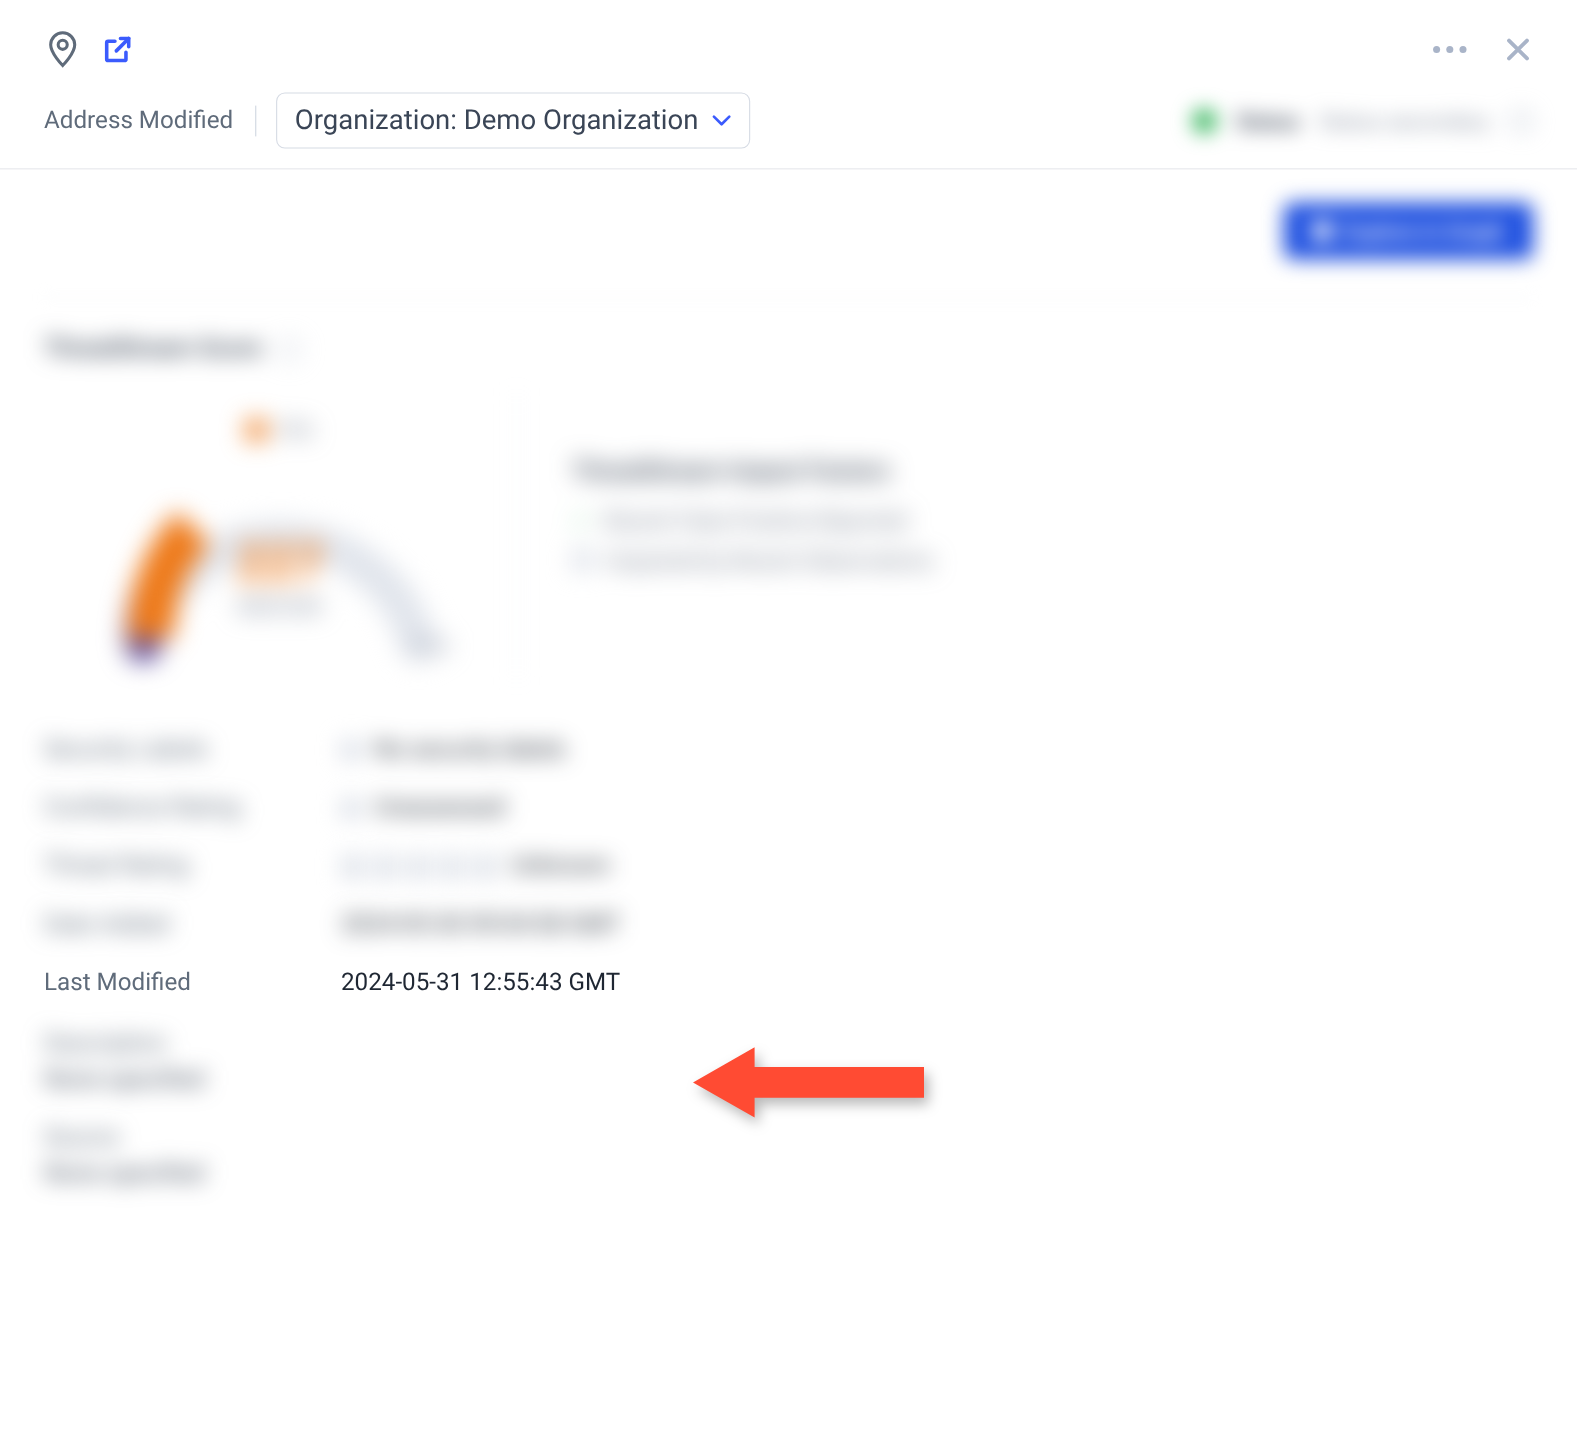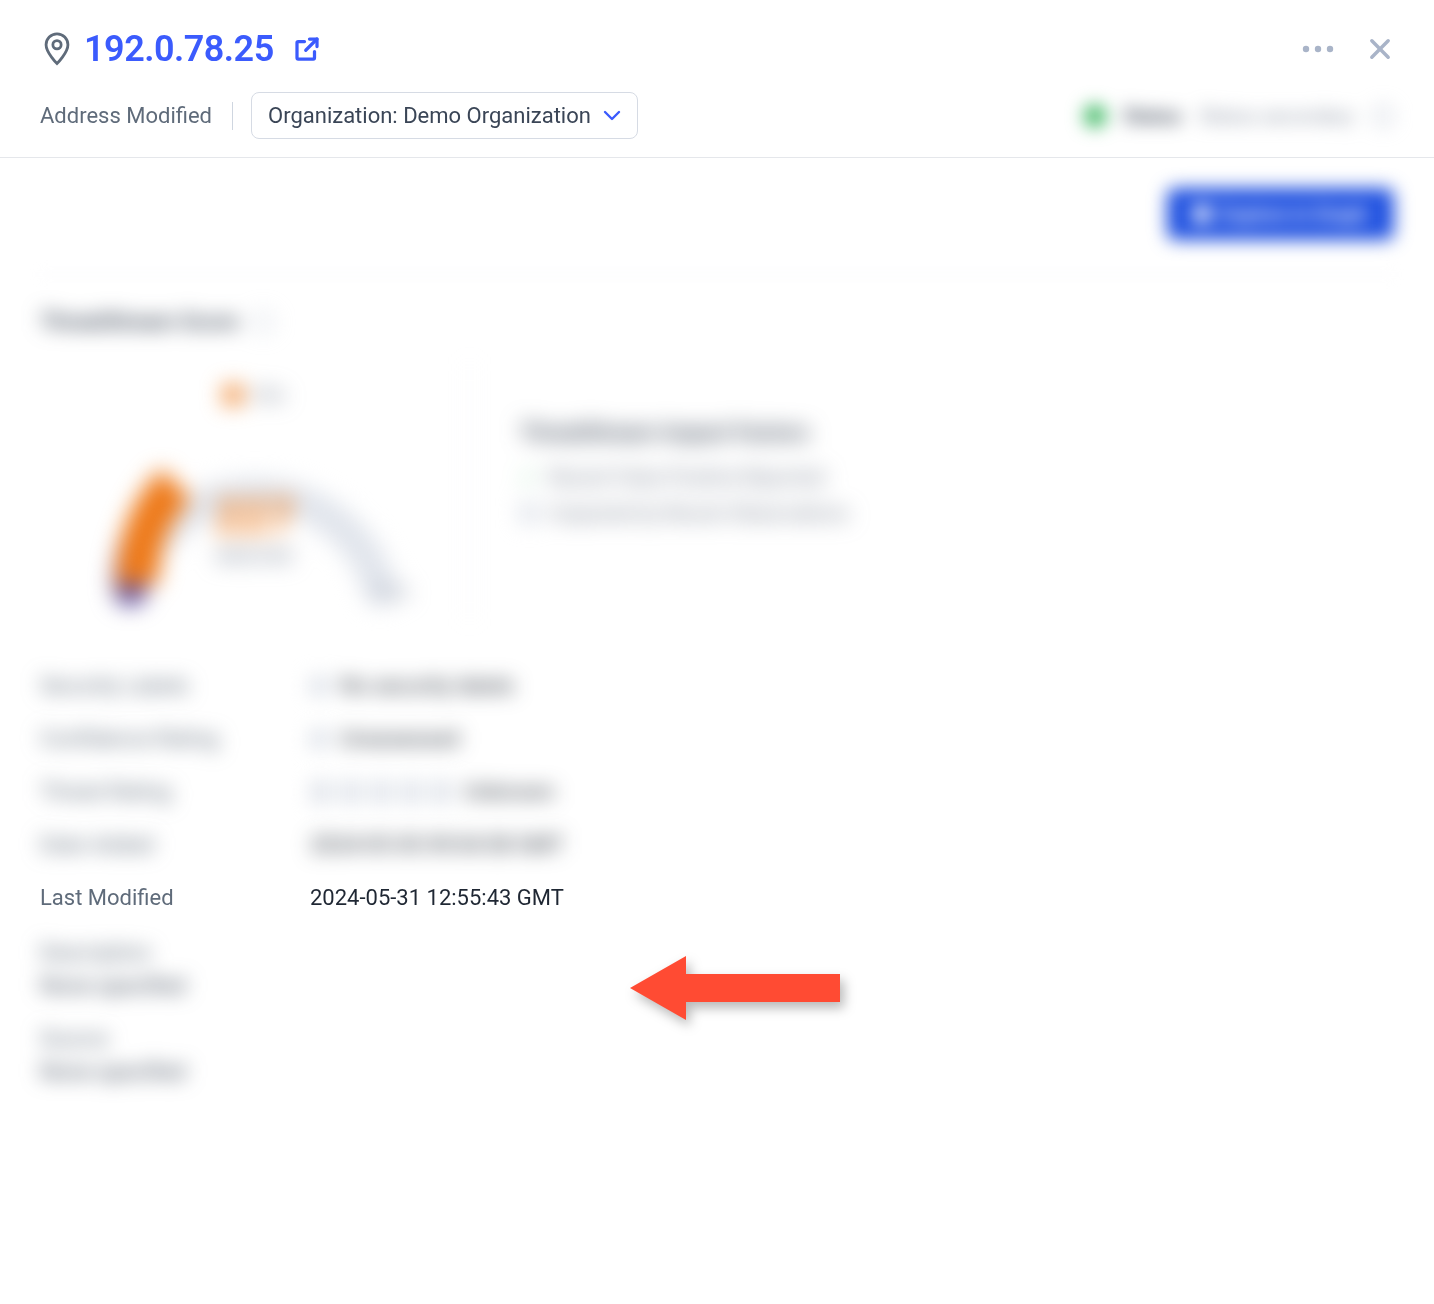--- a/index.html
+++ b/index.html
@@ -83,21 +83,21 @@
       margin: 0 18px 0 20px;
     }
 
     .org-select {
       display: inline-flex;
       align-items: center;
       gap: 12px;
       border: 1px solid #d6dbe4;
       border-radius: 8px;
       padding: 10px 16px;
-      font-size: 22px;
+      font-size: 25px;
       color: #3a4556;
       cursor: pointer;
       background: #fff;
     }
     .org-select .chevron {
       color: #3b5bfd;
     }
     .org-select svg { display: block; }
 
     .status-right {
@@ -255,21 +255,20 @@
 <body>
 
 <div class="header">
   <div class="title-row">
     <span class="pin-icon">
       <svg width="30" height="34" viewBox="0 0 24 28" fill="none">
         <path d="M12 1.5c-5 0-9 4-9 9 0 6.5 9 15.5 9 15.5s9-9 9-15.5c0-5-4-9-9-9z" stroke="#5f6b7a" stroke-width="2.3" fill="none"></path>
         <circle cx="12" cy="10.5" r="3.4" stroke="#5f6b7a" stroke-width="2.3" fill="none"></circle>
       </svg>
     </span>
-    <span class="ip-title">192.0.78.25</span>
     <span class="external-icon">
       <svg width="30" height="30" viewBox="0 0 24 24" fill="none">
         <path d="M14 4h6v6" stroke="#3b5bfd" stroke-width="2.6" stroke-linecap="round" stroke-linejoin="round"></path>
         <path d="M20 4l-9 9" stroke="#3b5bfd" stroke-width="2.6" stroke-linecap="round"></path>
         <path d="M18 14v5a1 1 0 0 1-1 1H5a1 1 0 0 1-1-1V7a1 1 0 0 1 1-1h5" stroke="#3b5bfd" stroke-width="2.6" stroke-linecap="round" stroke-linejoin="round"></path>
       </svg>
     </span>
     <div class="header-actions">
       <span class="more-icon">
         <svg width="36" height="12" viewBox="0 0 36 12">

